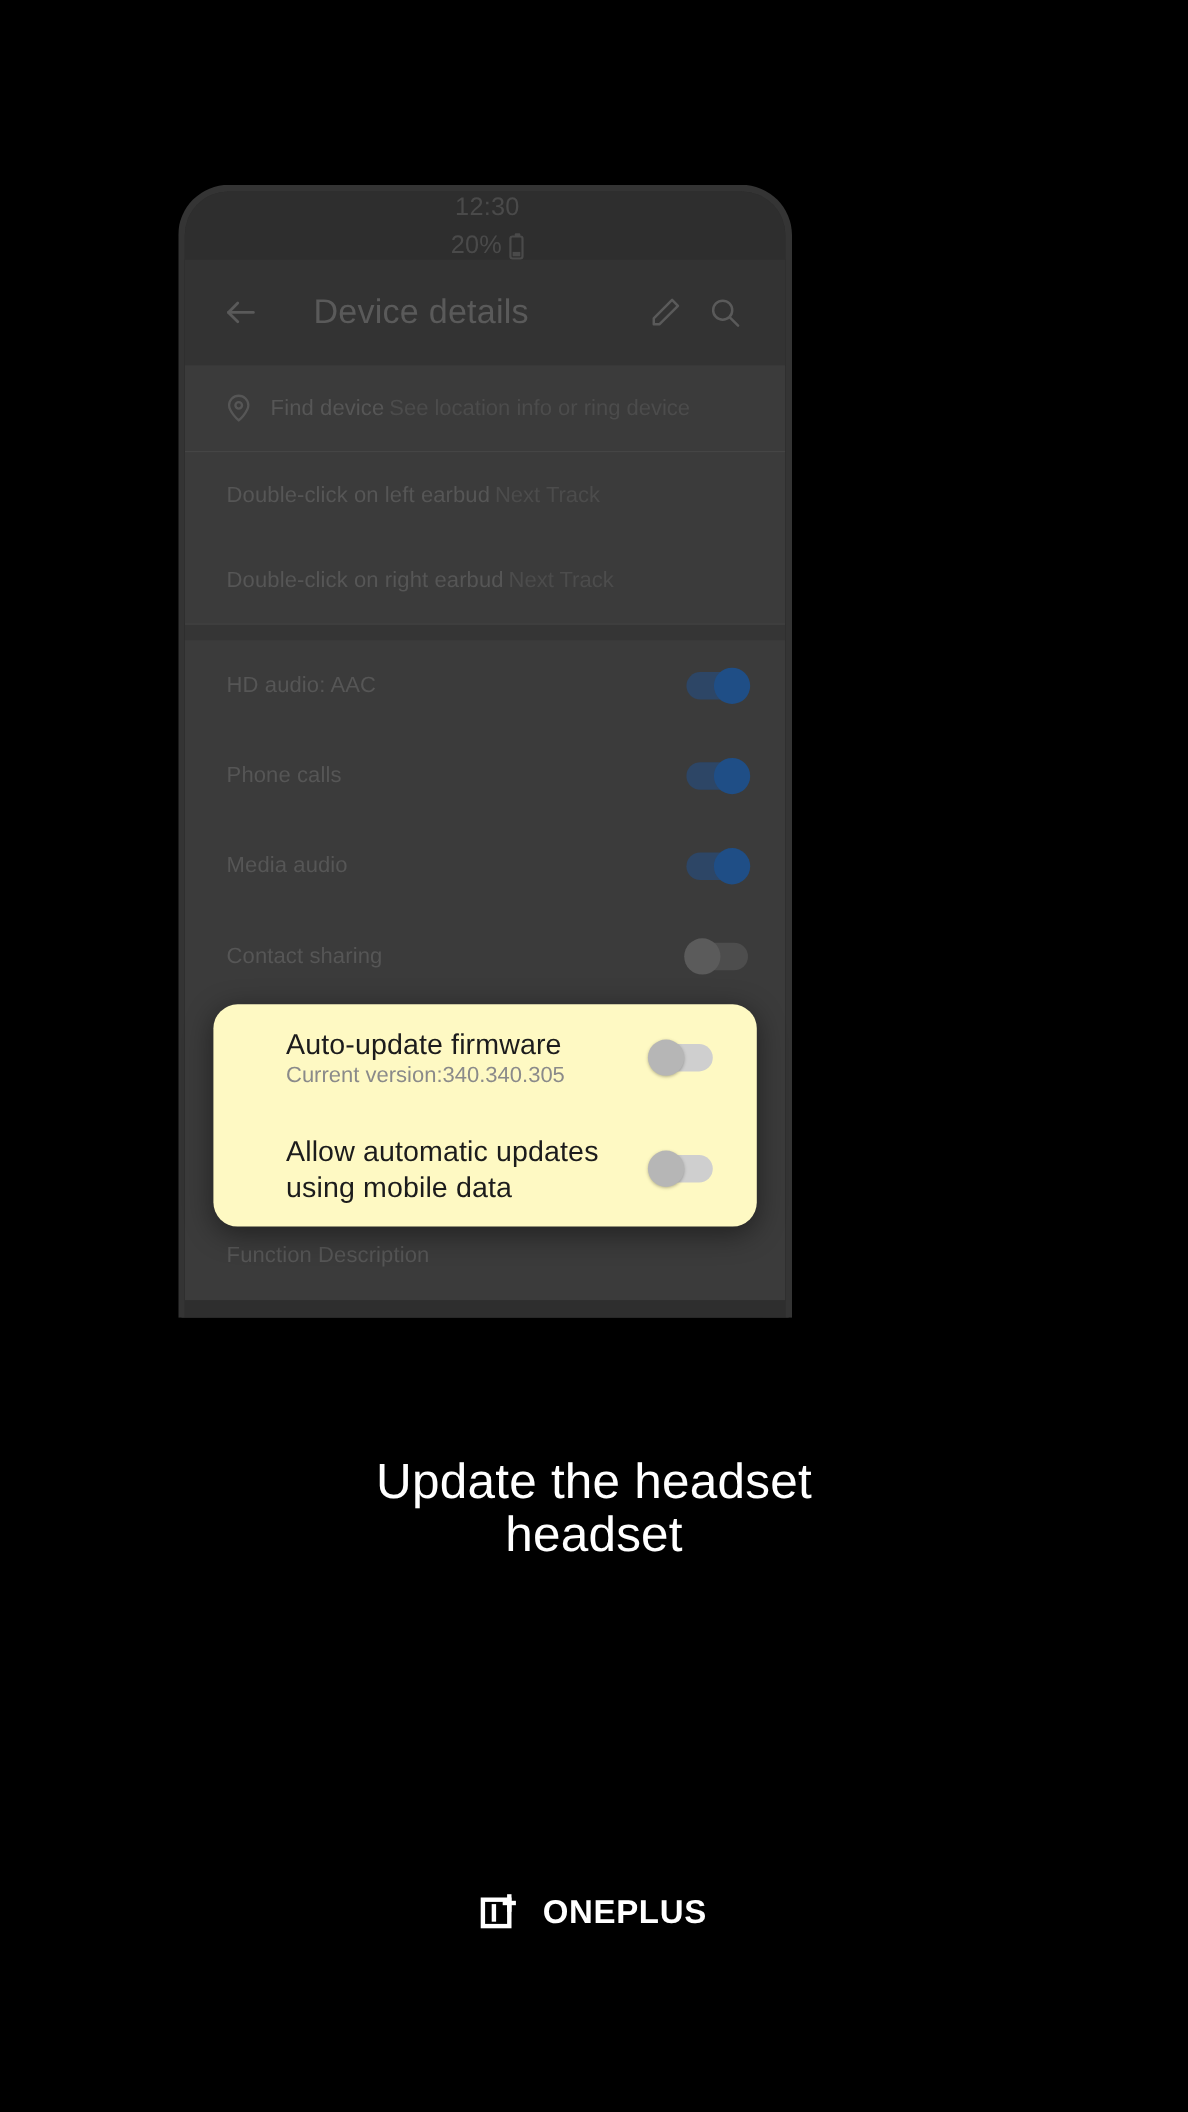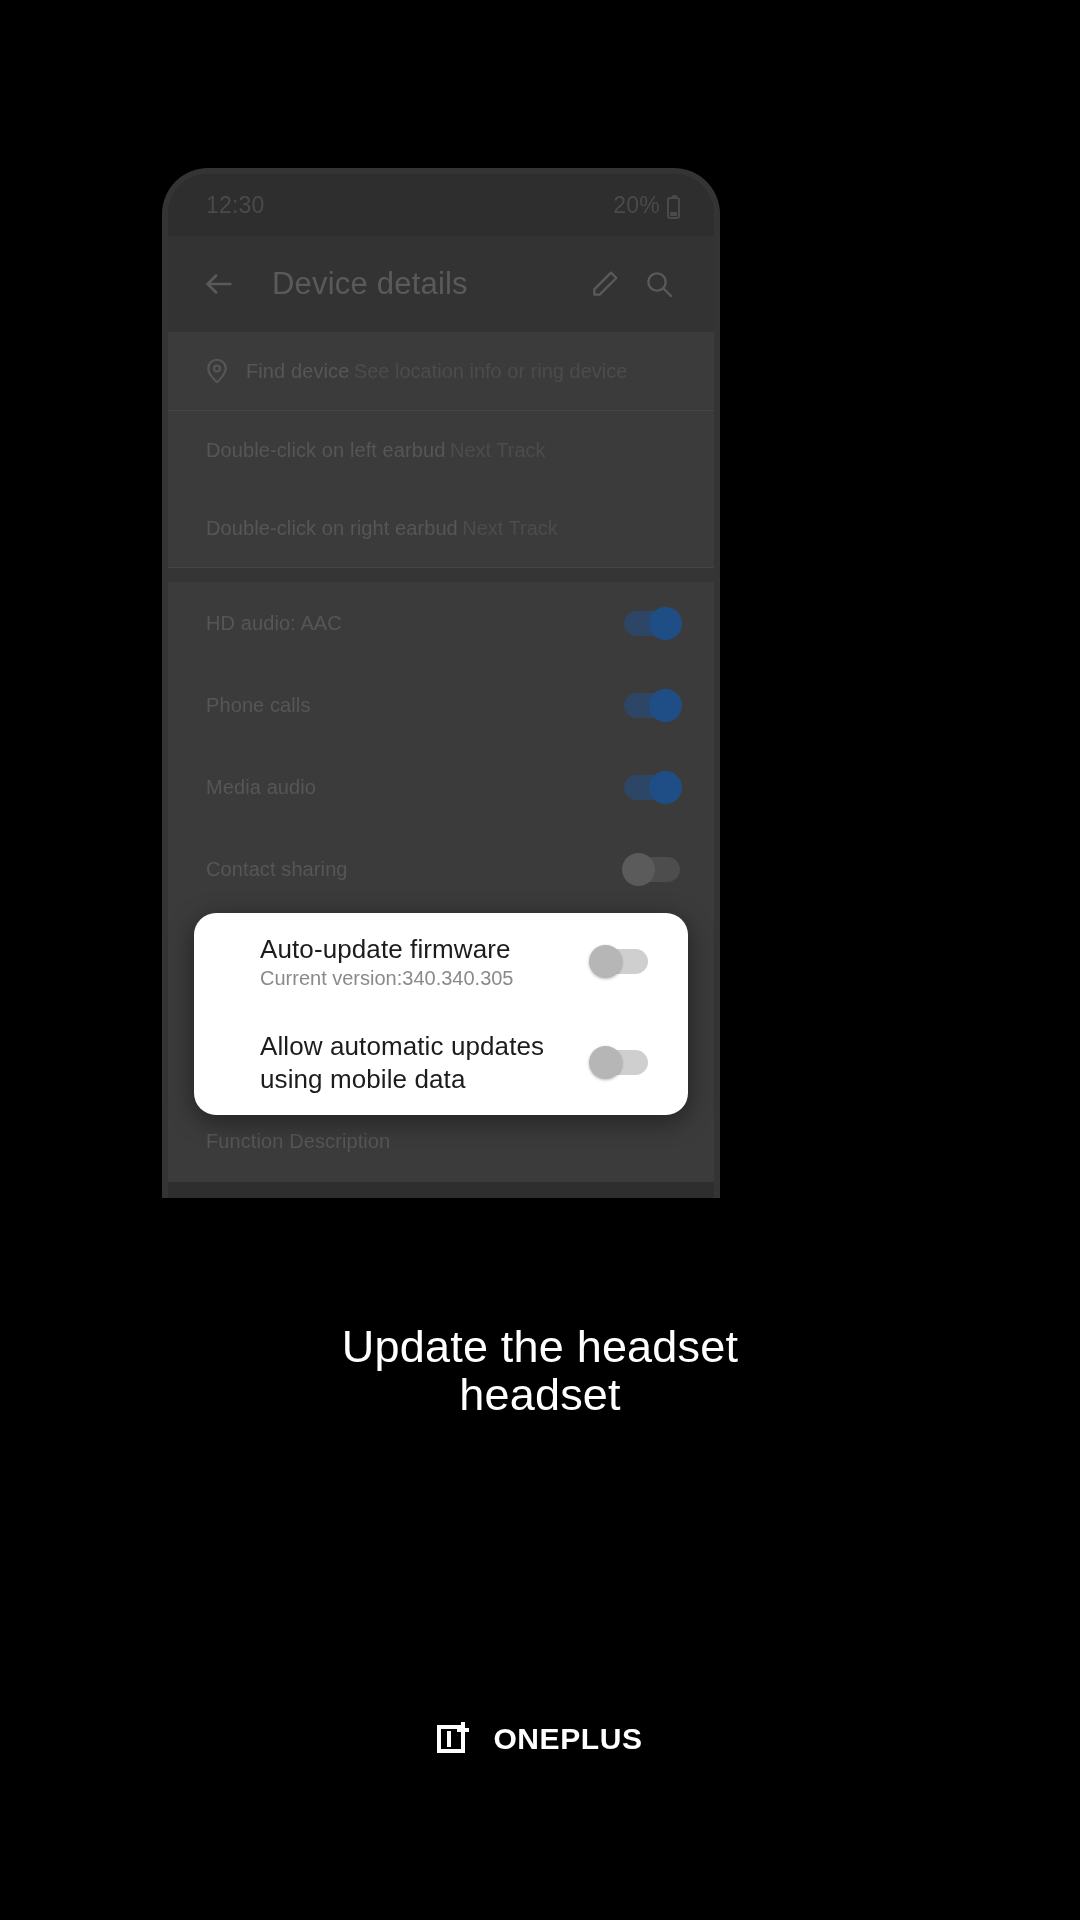--- a/index.html
+++ b/index.html
@@ -42,20 +42,21 @@
   .statusbar {
     height: 62px;
     display: flex;
     align-items: center;
     justify-content: space-between;
     padding: 0 34px 0 38px;
     box-sizing: border-box;
     color: #4a4a4a;
     font-size: 23px;
     letter-spacing: .2px;
+    flex-direction: column;
   }
   .sb-right {
     display: flex;
     align-items: flex-end;
     gap: 7px;
   }
   .battery-glyph {
     width: 13px;
     height: 22px;
     border: 2px solid #4a4a4a;
@@ -84,21 +85,21 @@
     height: 96px;
     display: flex;
     align-items: center;
     padding: 0 28px 0 24px;
     box-sizing: border-box;
     background: #333333;
   }
   .appbar-title {
     font-size: 31px;
     color: #5a5a5a;
-    margin-left: 26px;
+    margin-left: 39px;
     flex: 1;
     letter-spacing: .2px;
   }
   .icon-btn {
     width: 54px;
     height: 54px;
     display: flex;
     align-items: center;
     justify-content: center;
     flex: none;
@@ -163,21 +164,21 @@
   .toggle.off { background: #4d4d4d; }
   .toggle.off .knob { left: -2px; background: #5b5b5b; }
 
   
   #highlight-card {
     position: absolute;
     left: 194px;
     top: 913px;
     width: 494px;
     height: 202px;
-    background: #ffffff;
+    background: #fef9c3;
     border-radius: 22px;
     box-shadow: 0 6px 26px rgba(0,0,0,.45);
     overflow: hidden;
     z-index: 5;
   }
   .card-row {
     display: flex;
     align-items: center;
     padding: 0 40px 0 66px;
     box-sizing: border-box;

